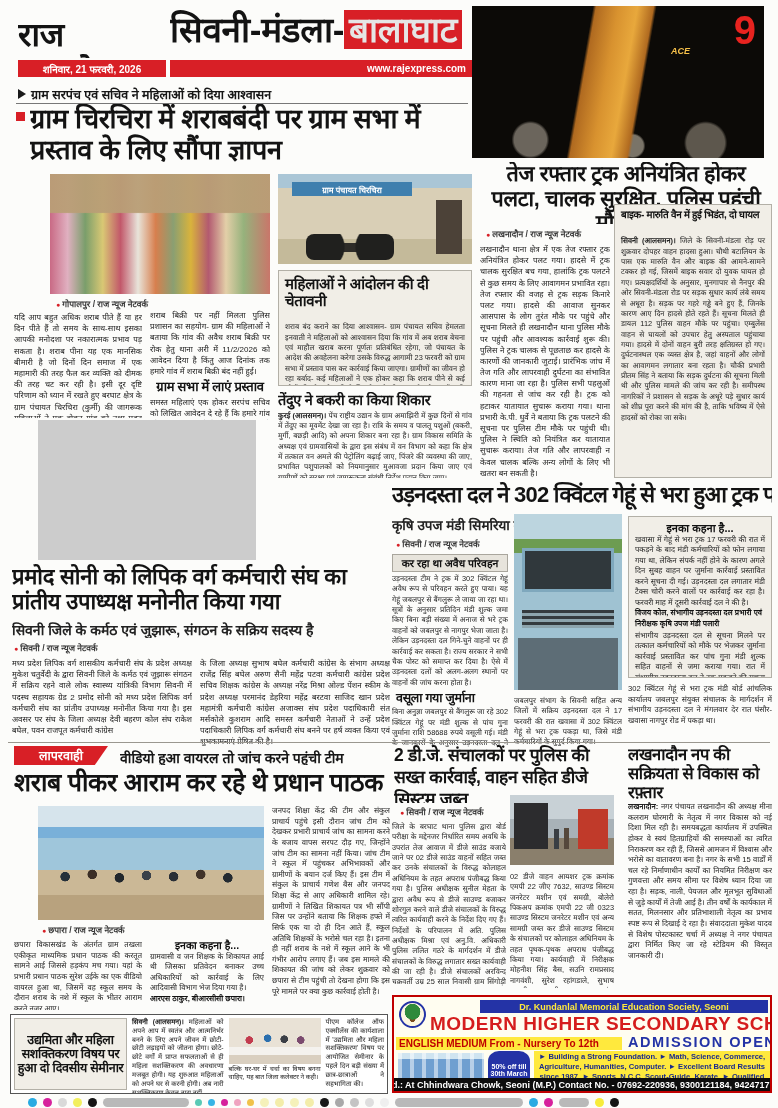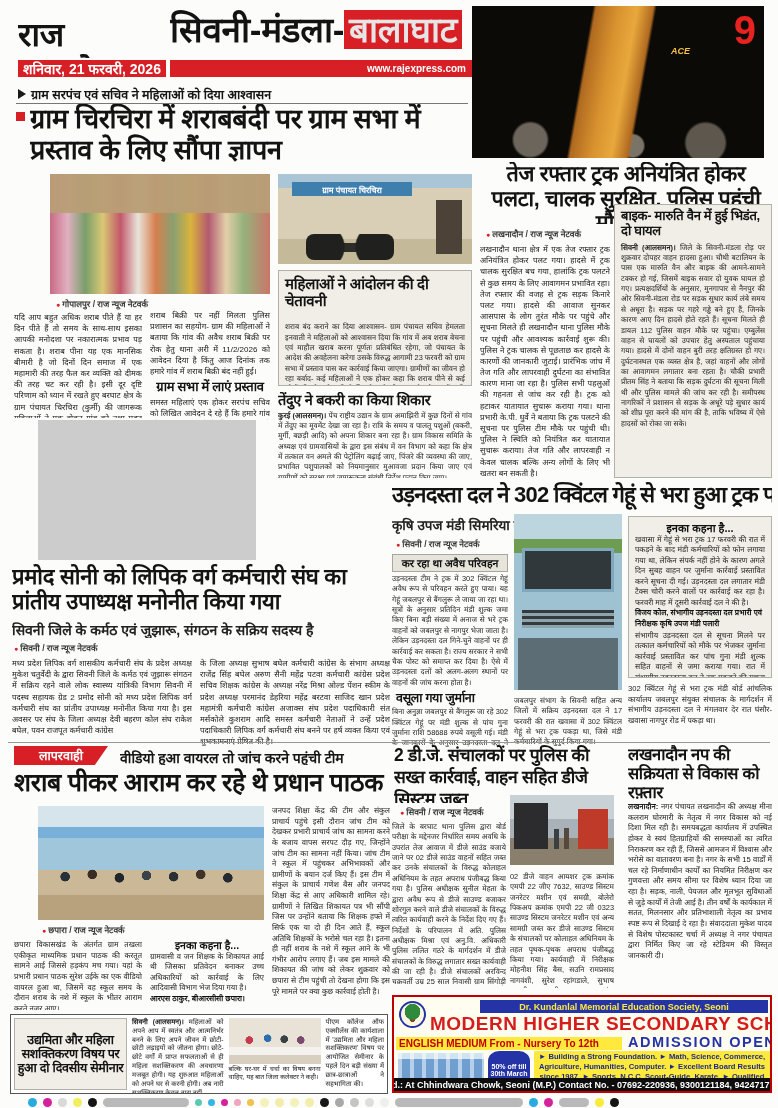--- a/index.html
+++ b/index.html
@@ -30,21 +30,21 @@
 </style>
 </head>
 <body>
 
 <div id="page">
 
   <div class="abs" style="left:18px;top:16px;width:150px;height:42px">
     <span class="hl" style="font-size:33px">राज एक्सप्रेस</span>
   </div>
   <div class="abs" style="left:18px;top:60px;width:148px;height:17px;background:#d81f26;color:#fff;
-       font-size:14px;font-weight:bold;display:flex;align-items:center;justify-content:center">
+       font-size:10px;font-weight:bold;display:flex;align-items:center;justify-content:center">
     <span>शनिवार, 21 फरवरी, 2026</span>
   </div>
   <div class="abs" style="left:170px;top:10px;width:306px;height:48px;white-space:nowrap">
     <span class="hl" style="font-size:35px">सिवनी-मंडला-</span><span class="hl" style="font-size:35px;background:#d81f26;color:#e5e5e5;padding:0 5px">बालाघाट</span>
   </div>
   <div class="abs" style="left:170px;top:60px;width:306px;height:17px;background:#d81f26;color:#fff;
        display:flex;align-items:center;justify-content:flex-end;padding-right:10px">
     <span style="font-size:10px;font-weight:bold">www.rajexpress.com</span>
   </div>
 
@@ -91,21 +91,21 @@
     <div class="bt">शराब बिक्री पर नहीं मिलता पुलिस प्रशासन का सहयोग- ग्राम की महिलाओं ने बताया कि गांव की अवैध शराब बिक्री पर रोक हेतु थाना अरी में 11/2/2026 को आवेदन दिया है किंतु आज दिनांक तक हमारे गांव में शराब बिक्री बंद नहीं हुई।</div>
     <div class="hl" style="font-size:13px;margin:3px 0 2px;text-align:center">ग्राम सभा में लाएं प्रस्ताव</div>
     <div class="bt">समस्त महिलाएं एक होकर सरपंच सचिव को लिखित आवेदन दे रहे हैं कि हमारे गांव को नशा मुक्त करने के लिए ग्राम सभा में प्रस्ताव पास करवाकर सक्षम अधिकारियों को प्रेषित करने के लिए कहा है।</div>
   </div>
 
   <div class="abs hl" style="left:480px;top:162px;width:292px;height:62px;font-size:21.5px;text-align:center">तेज रफ्तार ट्रक अनियंत्रित होकर पलटा, चालक सुरक्षित, पुलिस पहुंची मौके पर</div>
   <div class="abs byline" style="left:486px;top:228px;width:170px;height:12px">लखनादौन / राज न्यूज नेटवर्क</div>
   <div class="abs bt" style="left:480px;top:244px;width:130px;height:234px">लखनादौन थाना क्षेत्र में एक तेज रफ्तार ट्रक अनियंत्रित होकर पलट गया। हादसे में ट्रक चालक सुरक्षित बच गया, हालांकि ट्रक पलटने से कुछ समय के लिए आवागमन प्रभावित रहा। तेज रफ्तार की वजह से ट्रक सड़क किनारे पलट गया। हादसे की आवाज सुनकर आसपास के लोग तुरंत मौके पर पहुंचे और सूचना मिलते ही लखनादौन थाना पुलिस मौके पर पहुंची और आवश्यक कार्रवाई शुरू की। पुलिस ने ट्रक चालक से पूछताछ कर हादसे के कारणों की जानकारी जुटाई। प्रारंभिक जांच में तेज गति और लापरवाही दुर्घटना का संभावित कारण माना जा रहा है। पुलिस सभी पहलुओं की गहनता से जांच कर रही है। ट्रक को हटाकर यातायात सुचारू कराया गया। थाना प्रभारी के.पी. धुर्वे ने बताया कि ट्रक पलटने की सूचना पर पुलिस टीम मौके पर पहुंची थी। पुलिस ने स्थिति को नियंत्रित कर यातायात सुचारू कराया। तेज गति और लापरवाही न केवल चालक बल्कि अन्य लोगों के लिए भी खतरा बन सकती है।</div>
 
   <div class="abs graybox" style="left:614px;top:204px;width:158px;height:274px;padding:4px 6px">
-    <div class="hl" style="font-size:13px;margin-bottom:4px">बाइक- मारुति वैन में हुई भिडंत, दो घायल</div>
+    <div class="hl" style="font-size:10px;margin-bottom:16px">बाइक- मारुति वैन में हुई भिडंत, दो घायल</div>
     <p class="bt" style="font-size:7.4px"><span class="dl">सिवनी (आलसमन)।</span> <span>जिले के सिवनी-मंडला रोड़ पर शुक्रवार दोपहर वाहन हादसा हुआ। चौथी बटालियन के पास एक मारुति वैन और बाइक की आमने-सामने टक्कर हो गई, जिसमें बाइक सवार दो युवक घायल हो गए। प्रत्यक्षदर्शियों के अनुसार, मुनगापार से नैनपुर की ओर सिवनी-मंडला रोड पर सड़क सुधार कार्य लंबे समय से अधूरा है। सड़क पर गहरे गड्ढे बने हुए हैं, जिनके कारण आए दिन हादसे होते रहते हैं। सूचना मिलते ही डायल 112 पुलिस वाहन मौके पर पहुंचा। एम्बुलेंस वाहन से घायलों को उपचार हेतु अस्पताल पहुंचाया गया। हादसे में दोनों वाहन बुरी तरह क्षतिग्रस्त हो गए। दुर्घटनास्थल एक व्यस्त क्षेत्र है, जहां वाहनों और लोगों का आवागमन लगातार बना रहता है। चौकी प्रभारी प्रीतम सिंह ने बताया कि सड़क दुर्घटना की सूचना मिली थी और पुलिस मामले की जांच कर रही है। समीपस्थ नागरिकों ने प्रशासन से सड़क के अधूरे पड़े सुधार कार्य को शीघ्र पूरा करने की मांग की है, ताकि भविष्य में ऐसे हादसों को रोका जा सके।</span></p>
   </div>
 
   <div class="abs" style="left:278px;top:392px;width:194px;height:86px">
     <div class="hl" style="font-size:14.5px;margin-bottom:2px">तेंदुए ने बकरी का किया शिकार</div>
     <p class="bt" style="font-size:7.4px"><span class="dl">कुरई (आलसमन)।</span> <span>पेंच राष्ट्रीय उद्यान के ग्राम अमाझिरी में कुछ दिनों से गांव में तेंदुए का मूवमेंट देखा जा रहा है। रात्रि के समय व पालतू पशुओं (बकरी, मुर्गी, बछड़ी आदि) को अपना शिकार बना रहा है। ग्राम विकास समिति के अध्यक्ष एवं ग्रामवासियों के द्वारा इस संबंध में वन विभाग को कहा कि क्षेत्र में तत्काल वन अमले की पेट्रोलिंग बढ़ाई जाए, पिंजरे की व्यवस्था की जाए, प्रभावित पशुपालकों को नियमानुसार मुआवजा प्रदान किया जाए एवं ग्रामीणों को सुरक्षा एवं जागरूकता संबंधी निर्देश प्रदान किए जाए।</span></p>
   </div>
 
   <div class="ph" style="left:38px;top:420px;width:218px;height:140px;background:
        radial-gradient(ellipse 26px 52px at 16% 68%,#3b372f 0 60%,transparent 62%),

